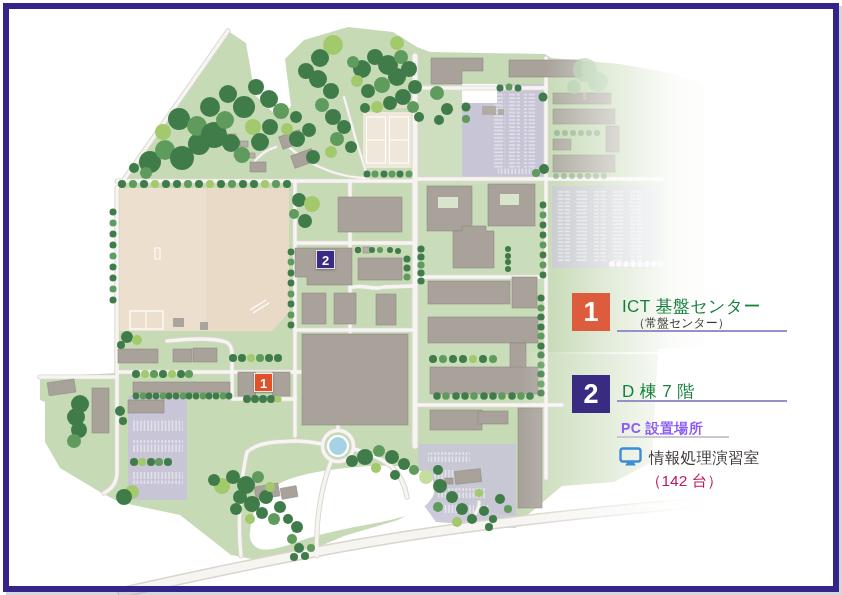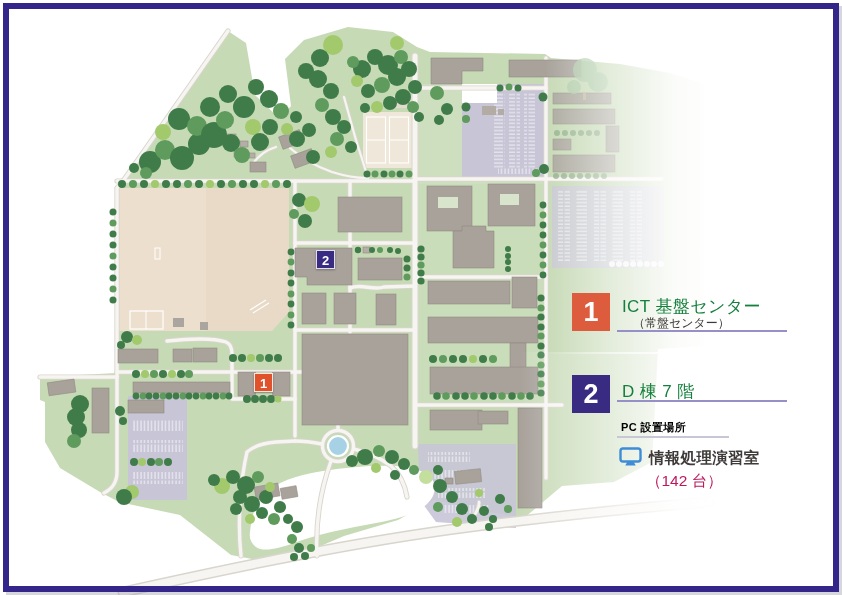--- a/index.html
+++ b/index.html
@@ -18,24 +18,24 @@
           text-align:center;line-height:38px;}
   #lnum1{left:572px;top:293px;background:#DC5C3D;}
   #lnum2{left:572px;top:375px;background:#392B82;}
   .legend-title{position:absolute;left:622px;color:#15803d;font-size:17px;font-weight:400;letter-spacing:.4px;}
   #ltitle1{top:295px;}
   #lsub1{position:absolute;left:621px;top:315px;color:#3E3A39;font-size:12px;font-weight:500;margin-left:12px;}
   #ltitle2{top:380px;}
   .legend-underline{position:absolute;left:617px;width:170px;height:2px;background:#978FC7;}
   #lu1{top:330px;}
   #lu2{top:400px;}
-  #pc-heading{position:absolute;left:621px;top:420px;color:#000000;font-size:11px;font-weight:600;letter-spacing:.4px;}
+  #pc-heading{position:absolute;left:621px;top:420px;color:#8b5cf6;font-size:14px;font-weight:600;letter-spacing:.4px;}
   #pc-underline{position:absolute;left:617px;top:436px;width:112px;height:2px;background:#C9C6D6;}
   #pc-icon{position:absolute;left:619px;top:447px;}
-  #pc-room{position:absolute;left:649px;top:448px;color:#3E3A39;font-size:15.5px;font-weight:700;letter-spacing:.3px;}
+  #pc-room{position:absolute;left:649px;top:448px;color:#3E3A39;font-size:15.5px;font-weight:400;letter-spacing:.3px;}
   #pc-capacity{position:absolute;left:646px;top:471px;color:#be185d;font-size:15.5px;font-weight:500;}
 </style>
 </head>
 <body>
 
 <div class="stage">
 
   <svg class="map-svg" width="842" height="595" viewBox="0 0 842 595">
     <defs>
       <pattern id="ticksH" width="12" height="3.6" patternUnits="userSpaceOnUse">

